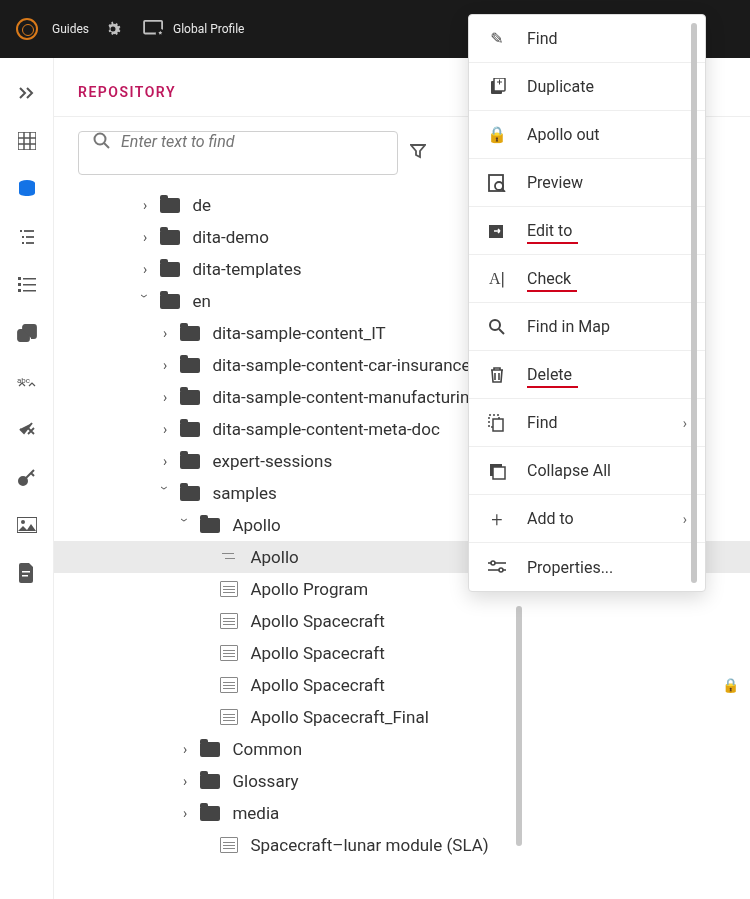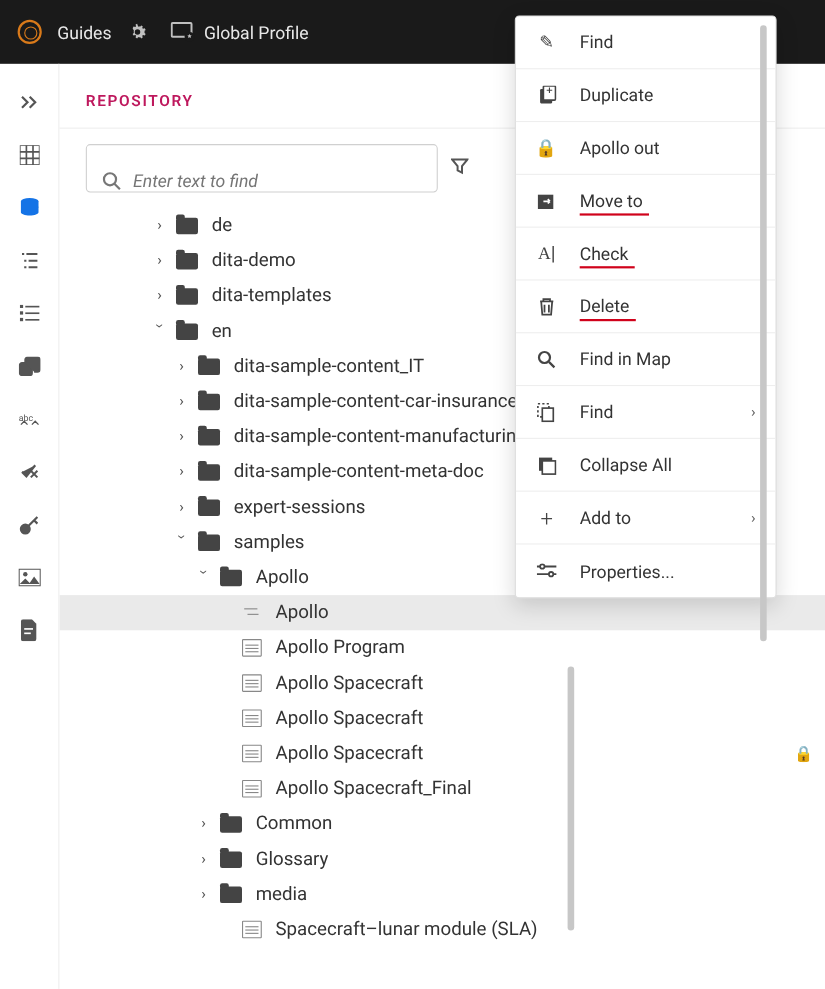--- a/index.html
+++ b/index.html
@@ -1,36 +1,36 @@
 <!DOCTYPE html>
 <html><head>
 <meta charset="utf-8">
 <style>
   * { box-sizing: border-box; margin: 0; padding: 0; font-family: -apple-system, BlinkMacSystemFont, 'Segoe UI', Roboto, sans-serif; }
   body { width: 750px; height: 899px; overflow: hidden; background: #fff; }
 
   
-  .topbar { height: 58px; background: #1a1a1a; display: flex; align-items: center; padding: 0 16px; gap: 14px; color: #e8e8e8; font-size: 16px; }
+  .topbar { height: 58px; background: #1a1a1a; display: flex; align-items: center; padding: 0 16px; gap: 14px; color: #e8e8e8; font-size: 12px; }
   .topbar .logo { width: 22px; height: 22px; border: 2px solid #d97a1a; border-radius: 50%; position: relative; }
   .topbar .logo::after { content:''; position:absolute; width:10px; height:10px; border:1.5px solid #d97a1a; border-radius:50%; top:4px; left:4px; }
   .topbar .gear, .topbar .profile-gear { fill: #c0c0c0; }
   .profile-wrap { display:flex; align-items:center; gap:8px; margin-left:6px;}
   .profile-wrap svg { }
 
   
   .main { display: flex; height: calc(899px - 58px); }
   .iconbar { width: 54px; border-right: 1px solid #eee; display:flex; flex-direction:column; align-items:center; padding-top:24px; gap:26px; color:#555; }
   .iconbar .ico { width:22px; height:22px; display:flex; align-items:center; justify-content:center; cursor:pointer; }
   .iconbar .ico svg { fill:#555; }
   .iconbar .ico.active svg { fill:#1473e6; }
 
   .content { flex:1; position:relative; }
   .panel-header { padding: 26px 24px 16px; font-size: 14px; letter-spacing: 1.5px; color:#be185d; font-weight:600; border-bottom:1px solid #eee;}
   .searchwrap { padding: 14px 24px 8px; }
-  .searchbox { width: 320px; height: 44px; border:1px solid #d0d0d0; border-radius:4px; display:flex; align-items:flex-end; padding:0 14px; gap:10px; color:#777; }
+  .searchbox { width: 320px; height: 44px; border:1px solid #d0d0d0; border-radius:4px; display:flex; align-items:flex-start; padding:0 14px; gap:10px; color:#777; }
   .searchbox input { border:none; outline:none; flex:1; font-size:16px; font-style:italic; color:#777; background:transparent; }
 
   .tree { padding: 6px 0 0 0; font-size:17px; color:#333; overflow:hidden; }
   .row { display:flex; align-items:center; height:32px; cursor:default; user-select:none; }
   .row.selected { background:#eaeaea; }
   .chev { width:14px; display:inline-flex; justify-content:center; font-size:14px; color:#555;}
   .folder-ic { width:20px; height:15px; background:#444; position:relative; border-radius:2px; margin-right:12px;}
   .folder-ic::before{content:'';position:absolute;top:-3px;left:0;width:8px;height:4px;background:#444;border-radius:2px 2px 0 0;}
   .topic-ic { width:18px; height:16px; border:1px solid #888; display:inline-flex; flex-direction:column; justify-content:center; gap:2px; padding:2px; margin-right:12px; border-radius:1px;}
   .topic-ic span{display:block;height:1px;background:#888;}
@@ -253,47 +253,57 @@
             </svg>
           </span>
           <span class="mlabel">Duplicate</span>
         </div>
       <div class="mItem">
           <span class="mico">🔒</span>
           <span class="mlabel">Apollo out</span>
         </div>
       <div class="mItem">
           <span class="mico">
+            <svg width="18" height="18" viewBox="0 0 18 18" fill="none" stroke="#444" stroke-width="1.8">
+              <rect x="1" y="1" width="14" height="16"></rect>
+              <circle cx="11" cy="12" r="4"></circle>
+              <line x1="14" y1="15" x2="17" y2="18"></line>
+            </svg>
+          </span>
+          <span class="mlabel">Preview</span>
+        </div>
+      <div class="mItem">
+          <span class="mico">
             <svg width="18" height="18" viewBox="0 0 18 18" fill="#444">
               <rect x="1" y="3" width="14" height="13"></rect>
               <path d="M6 9h6m0 0l-2-2m2 2l-2 2" stroke="#fff" stroke-width="1.5" fill="none"></path>
             </svg>
           </span>
-          <span class="mlabel"><span class="underline-red">Move to</span></span>
+          <span class="mlabel"><span class="underline-red">Edit to</span></span>
         </div>
       <div class="mItem">
           <span class="mico" style="font-family:serif;font-size:16px;">A<span style="font-size:18px;">|</span></span>
           <span class="mlabel"><span class="underline-red">Check</span></span>
-        </div>
-      <div class="mItem">
-          <span class="mico">
-            <svg width="16" height="18" viewBox="0 0 16 18" fill="none" stroke="#444" stroke-width="1.6">
-              <path d="M2 4h12M5 4V2h6v2M3 4l1 12h8l1-12M6 7v7M10 7v7"></path>
-            </svg>
-          </span>
-          <span class="mlabel"><span class="underline-red">Delete</span></span>
         </div>
       <div class="mItem">
           <span class="mico">
             <svg width="18" height="18" viewBox="0 0 18 18" fill="none" stroke="#444" stroke-width="2">
               <circle cx="7" cy="7" r="5"></circle>
               <line x1="11" y1="11" x2="16" y2="16"></line>
             </svg>
           </span>
           <span class="mlabel">Find in Map</span>
+        </div>
+      <div class="mItem">
+          <span class="mico">
+            <svg width="16" height="18" viewBox="0 0 16 18" fill="none" stroke="#444" stroke-width="1.6">
+              <path d="M2 4h12M5 4V2h6v2M3 4l1 12h8l1-12M6 7v7M10 7v7"></path>
+            </svg>
+          </span>
+          <span class="mlabel"><span class="underline-red">Delete</span></span>
         </div>
       <div class="mItem">
           <span class="mico">
             <svg width="18" height="18" viewBox="0 0 18 18" fill="none" stroke="#444" stroke-width="1.5" stroke-dasharray="2 2">
               <rect x="1" y="1" width="10" height="12"></rect>
               <rect x="5" y="5" width="10" height="12" stroke-dasharray="0" fill="#fff"></rect>
             </svg>
           </span>
           <span class="mlabel">Find</span>
           <span class="chevr">›</span>

